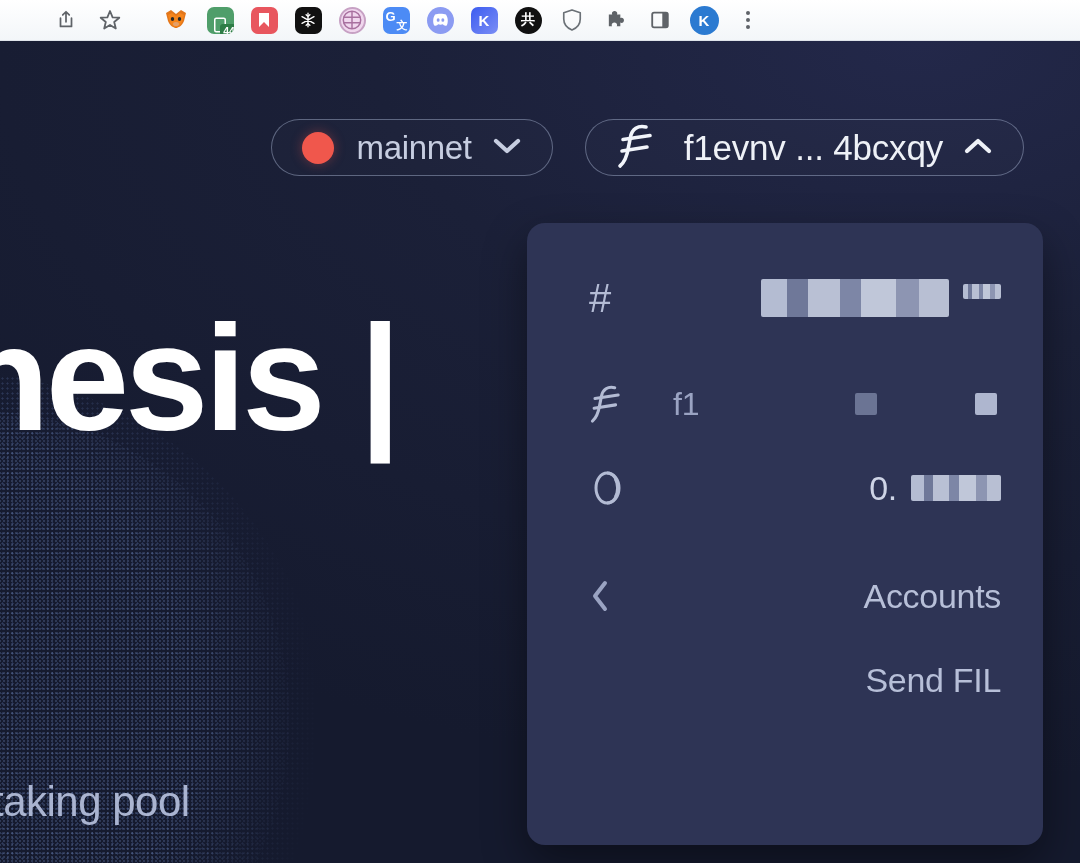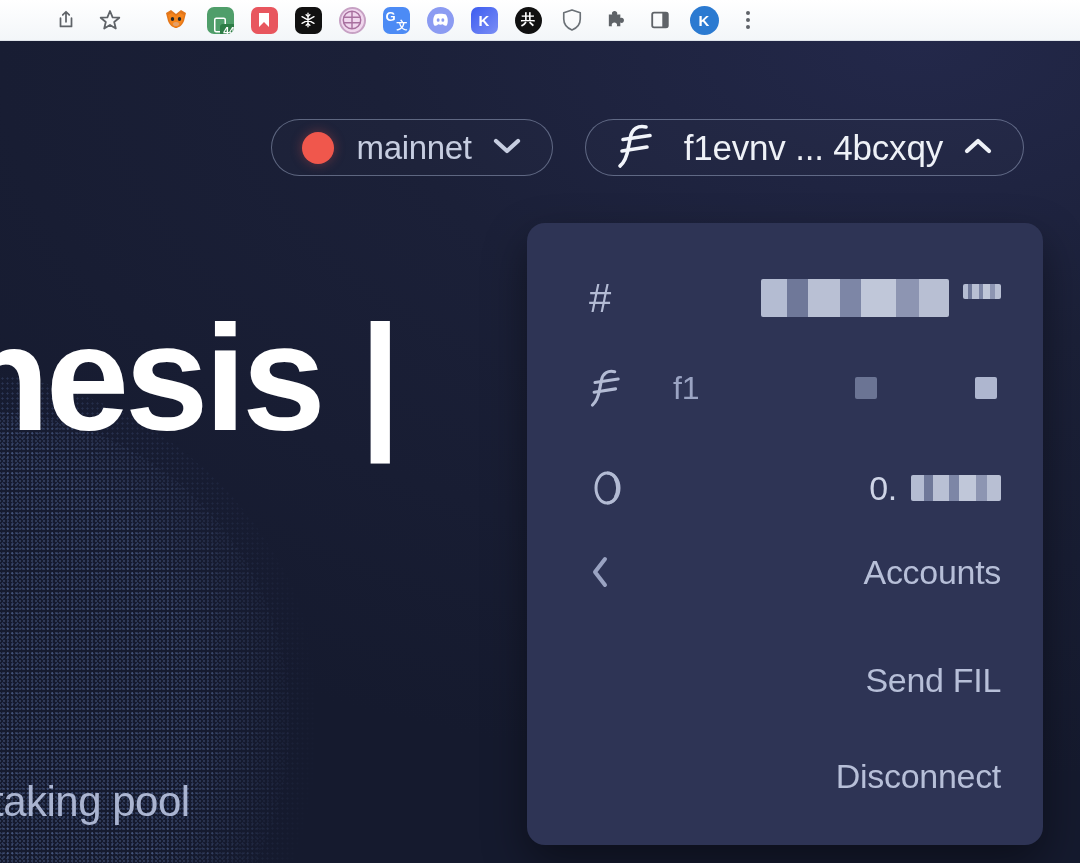--- a/index.html
+++ b/index.html
@@ -316,21 +316,21 @@
       <div class="panel-row" style="top:46px; height:58px;">
         <span class="row-icon">
           <span class="hash-glyph">#</span>
         </span>
         <span class="row-right">
           <span class="redact redact-main"></span>
           <span class="redact redact-tail"></span>
         </span>
       </div>
 
-      <div class="panel-row" style="top:136px; height:58px;">
+      <div class="panel-row" style="top:152px; height:58px;">
         <span class="row-icon">
           <svg width="36" height="42" viewBox="0 0 42 48" fill="none">
             <path d="M30 5 C22 3 16 7 14.5 15 L12.5 25 C11.2 33 9 40 4 44" stroke="#b3bbd4" stroke-width="3.6" stroke-linecap="round" fill="none"></path>
             <line x1="7" y1="17.5" x2="34" y2="13.5" stroke="#b3bbd4" stroke-width="3.6" stroke-linecap="round"></line>
             <line x1="6" y1="29" x2="31" y2="25" stroke="#b3bbd4" stroke-width="3.6" stroke-linecap="round"></line>
           </svg>
         </span>
         <span class="f1-text">f1</span>
         <span class="row-right" style="gap:98px; padding-right:4px;">
           <span class="redact-sq"></span>
@@ -345,44 +345,38 @@
             <path d="M18 7 C25 7 30 13.7 30 22 C30 30.3 25 37 18 37" stroke="#b3bbd4" stroke-width="3" fill="none"></path>
             <path d="M26 13 C27.5 15.5 28.3 18.6 28.3 22 C28.3 25.4 27.5 28.5 26 31" stroke="#b3bbd4" stroke-width="2.4" fill="none"></path>
           </svg>
         </span>
         <span class="row-right">
           <span class="bal-num">0.</span>
           <span class="redact redact-bal"></span>
         </span>
       </div>
 
-      <div class="panel-row" style="top:320px; height:58px;">
+      <div class="panel-row" style="top:344px; height:58px;">
         <span class="row-icon back-chev">
           <svg width="22" height="34" viewBox="0 0 22 34" fill="none">
             <path d="M16 4 L6 17 L16 30" stroke="#9aa3c2" stroke-width="4" stroke-linecap="round" stroke-linejoin="round"></path>
           </svg>
         </span>
         <span class="row-right">
           <span class="menu-item">Accounts</span>
         </span>
       </div>
 
       <div class="panel-row" style="top:428px; height:58px;">
         <span class="row-icon"></span>
         <span class="row-right">
           <span class="menu-item">Send FIL</span>
         </span>
       </div>
 
-      <div class="panel-row" style="top:524px; height:58px;">
-        <span class="row-icon"></span>
-        <span class="row-right">
-          <span class="menu-item">Disconnect</span>
-        </span>
-      </div>
 
     </div>
   </div>
 
   <div class="browser-chrome">
     <div class="chrome-left-pad"></div>
 
     <div class="toolbar-icon">
       <svg class="ti-glyph" width="22" height="22" viewBox="0 0 24 24" fill="none">
         <path d="M6 10 V19 H18 V10" stroke="#5f6368" stroke-width="1.9" stroke-linecap="round" stroke-linejoin="round"></path>

